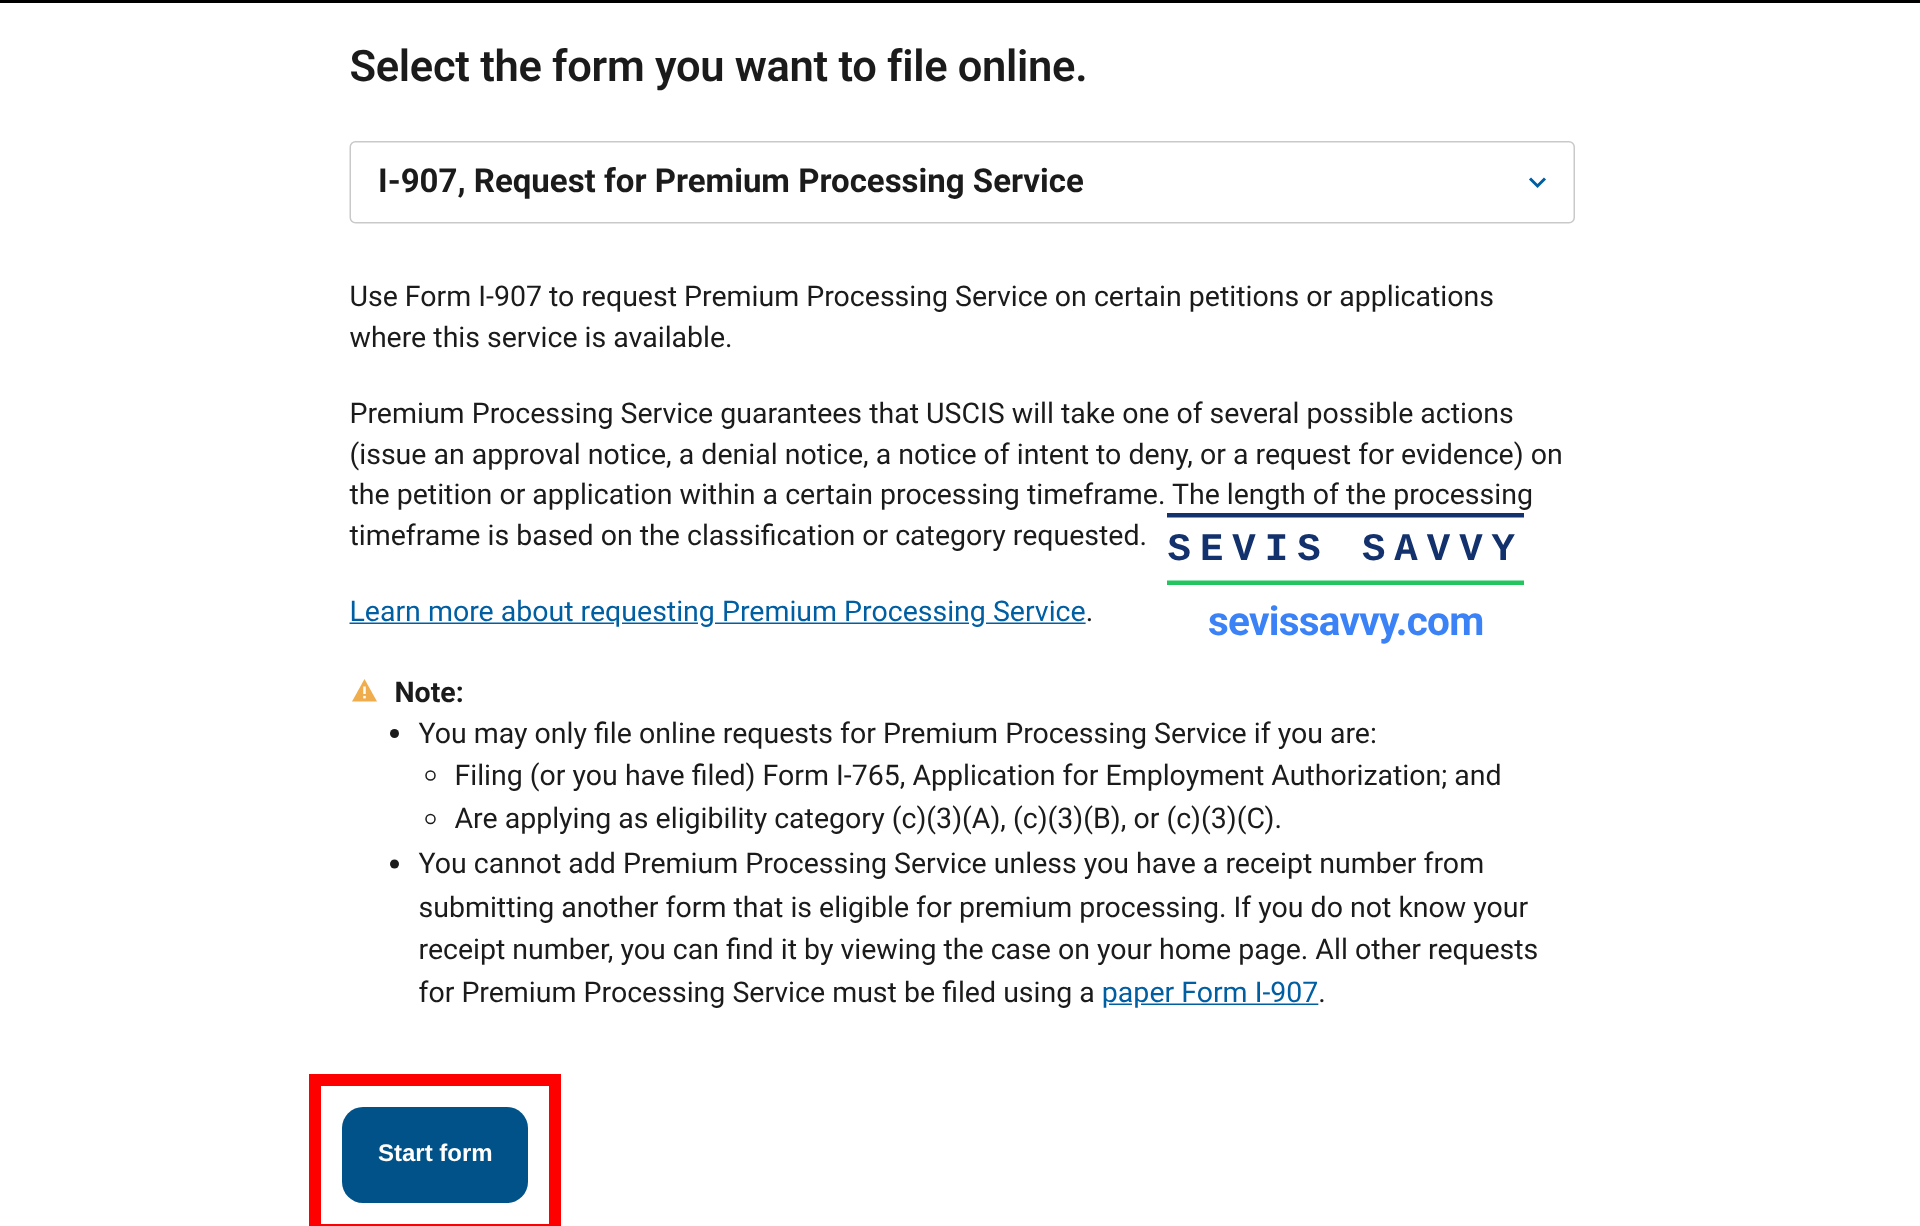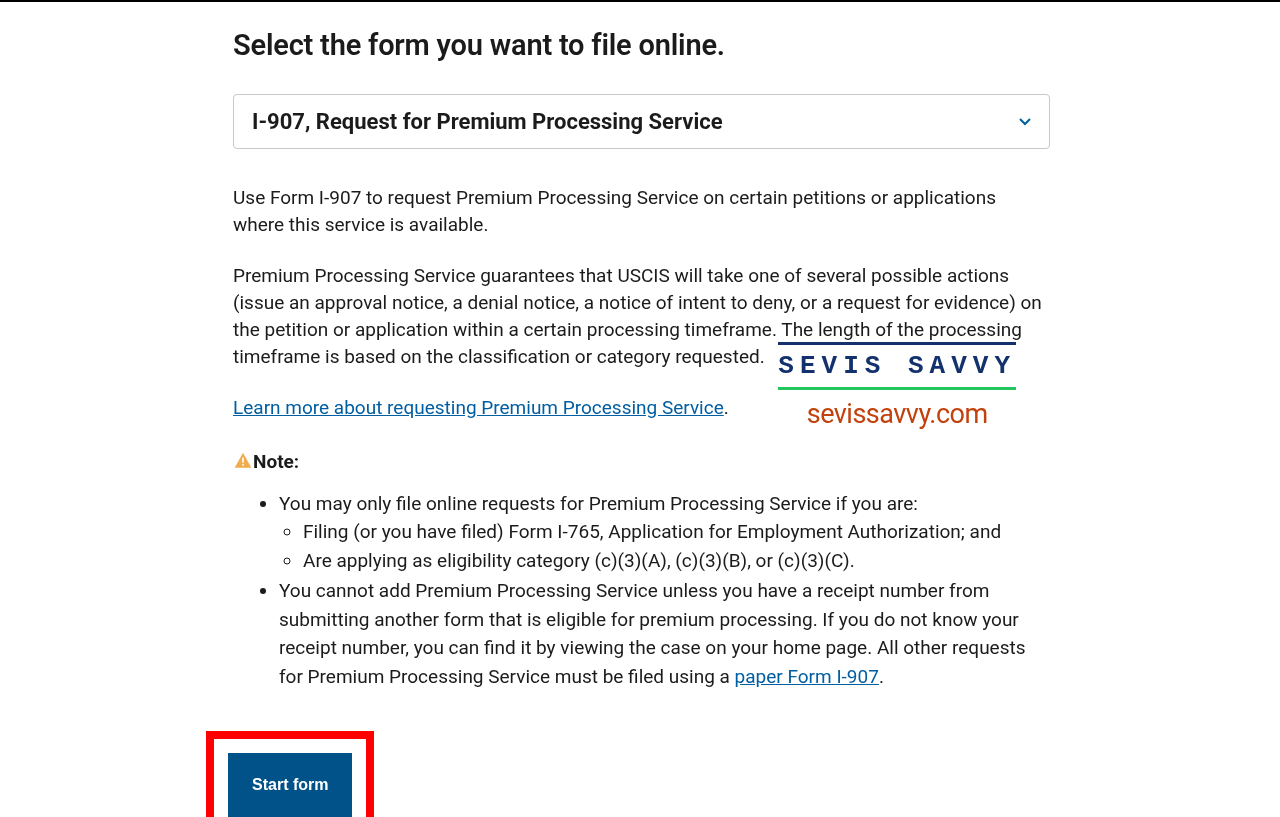--- a/index.html
+++ b/index.html
@@ -64,21 +64,22 @@
       color: #005ea2;
     }
     .link-row {
       font-size: 19px;
       line-height: 1.42;
       margin-bottom: 28px;
     }
     .note-row {
       display: flex;
       align-items: center;
-      margin-bottom: 17px;
+      gap: 10px;
+      margin-bottom: 2px;
     }
     .warn-icon svg {
       width: 20px;
       height: 20px;
       display: block;
     }
     .note-label {
       font-weight: 700;
       font-size: 19px;
       color: #1b1b1b;
@@ -110,21 +111,21 @@
       pointer-events: none;
     }
     .start-btn {
       background: #005288;
       color: #fff;
       border: none;
       padding: 23px 24px;
       font-size: 16px;
       font-weight: 600;
       cursor: pointer;
-      border-radius: 0;
+      border-radius: 14px;
     }
     .watermark {
       position: absolute;
       right: 260px;
       top: 338px;
       text-align: center;
       color: #13326d;
       background: #fff;
       padding: 2px 4px 0 4px;
     }
@@ -132,24 +133,24 @@
       border-top: 3px solid #13326d;
       border-bottom: 3px solid #22c55e;
       padding: 6px 0;
       font-size: 26px;
       font-weight: 700;
       letter-spacing: 6px;
       font-family: Liberation Mono, monospace;
     }
     .wm-bottom {
       font-size: 27px;
-      font-weight: 400;
+      font-weight: 700;
       margin-top: 8px;
       letter-spacing: -0.5px;
-      color: #c2410c;
+      color: #3b82f6;
     }
   </style>
 </head>
 <body>
 
 <div class="frame-top"></div>
 
 <div class="container">
 
   <h1 class="title">Select the form you want to file online.</h1>

